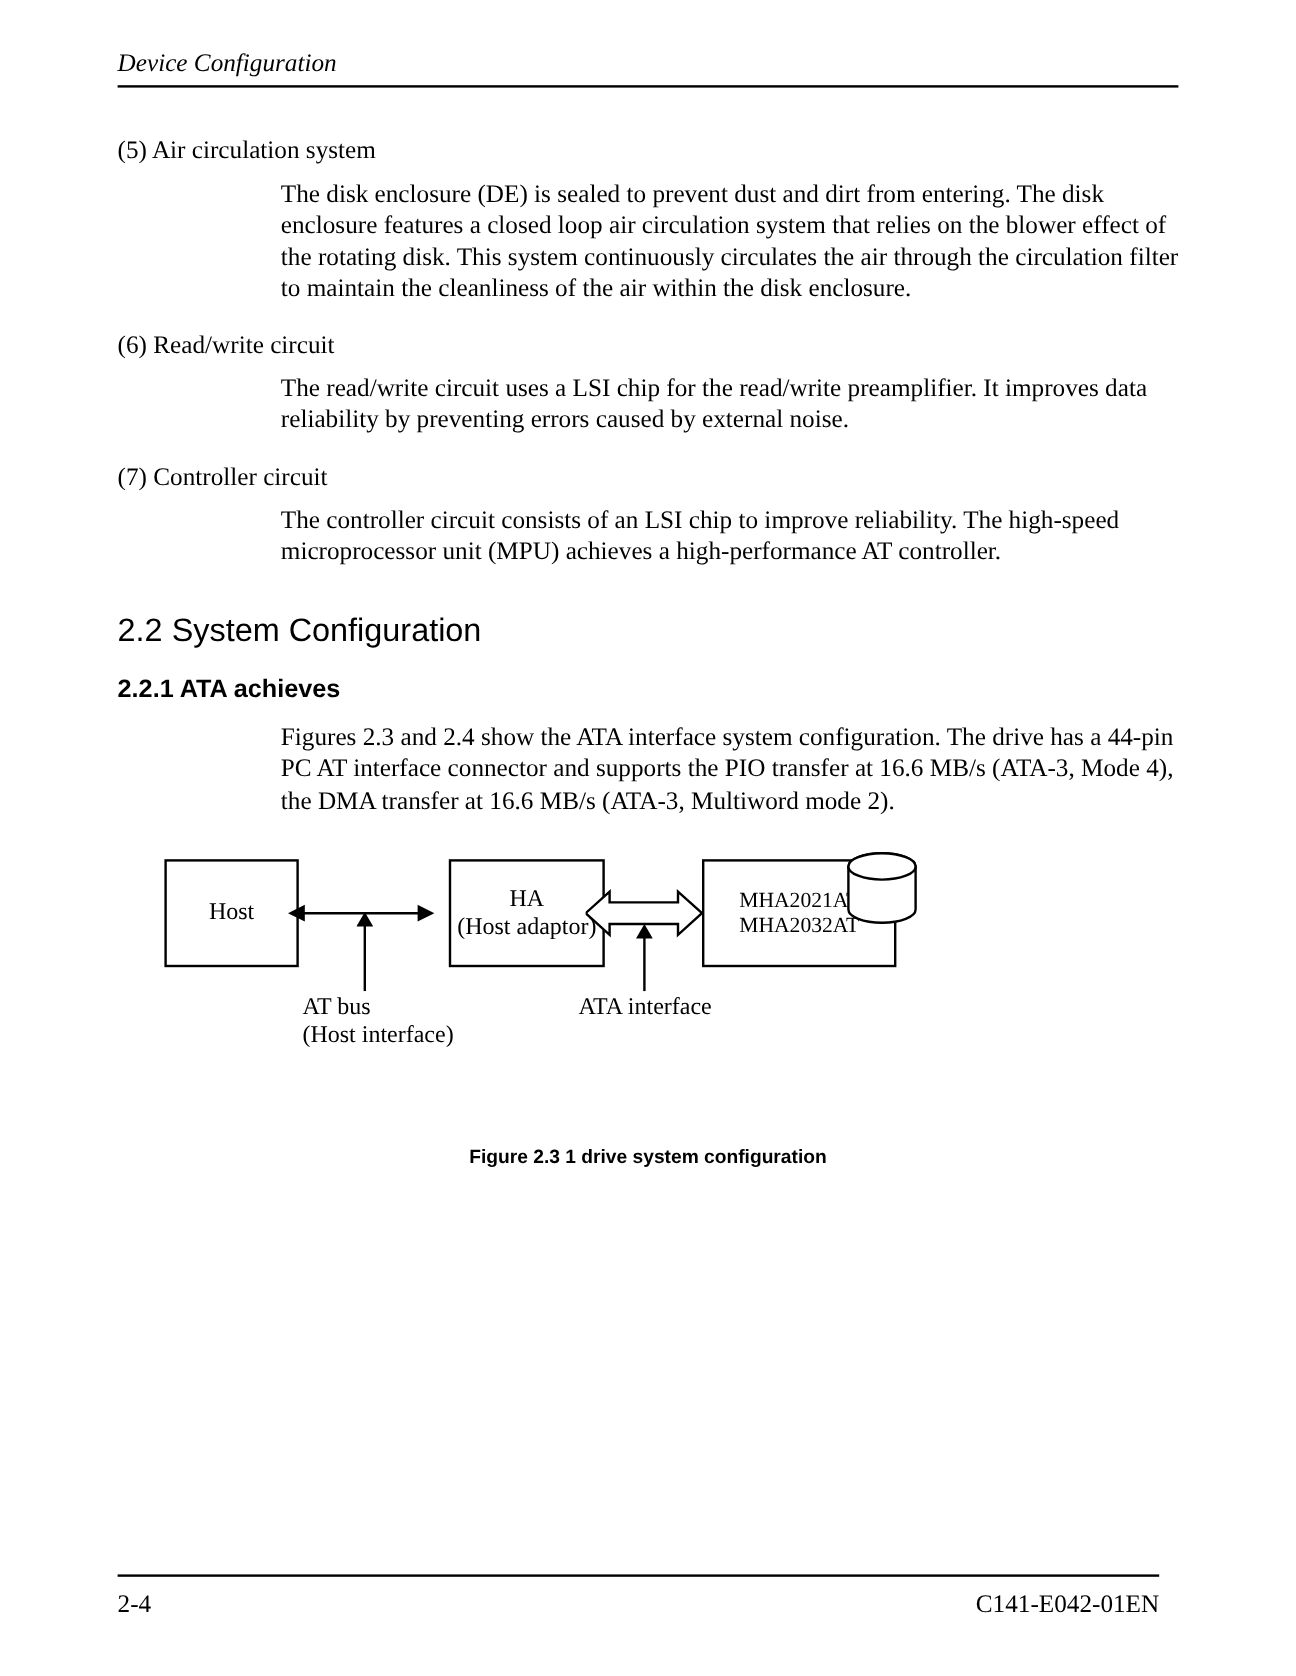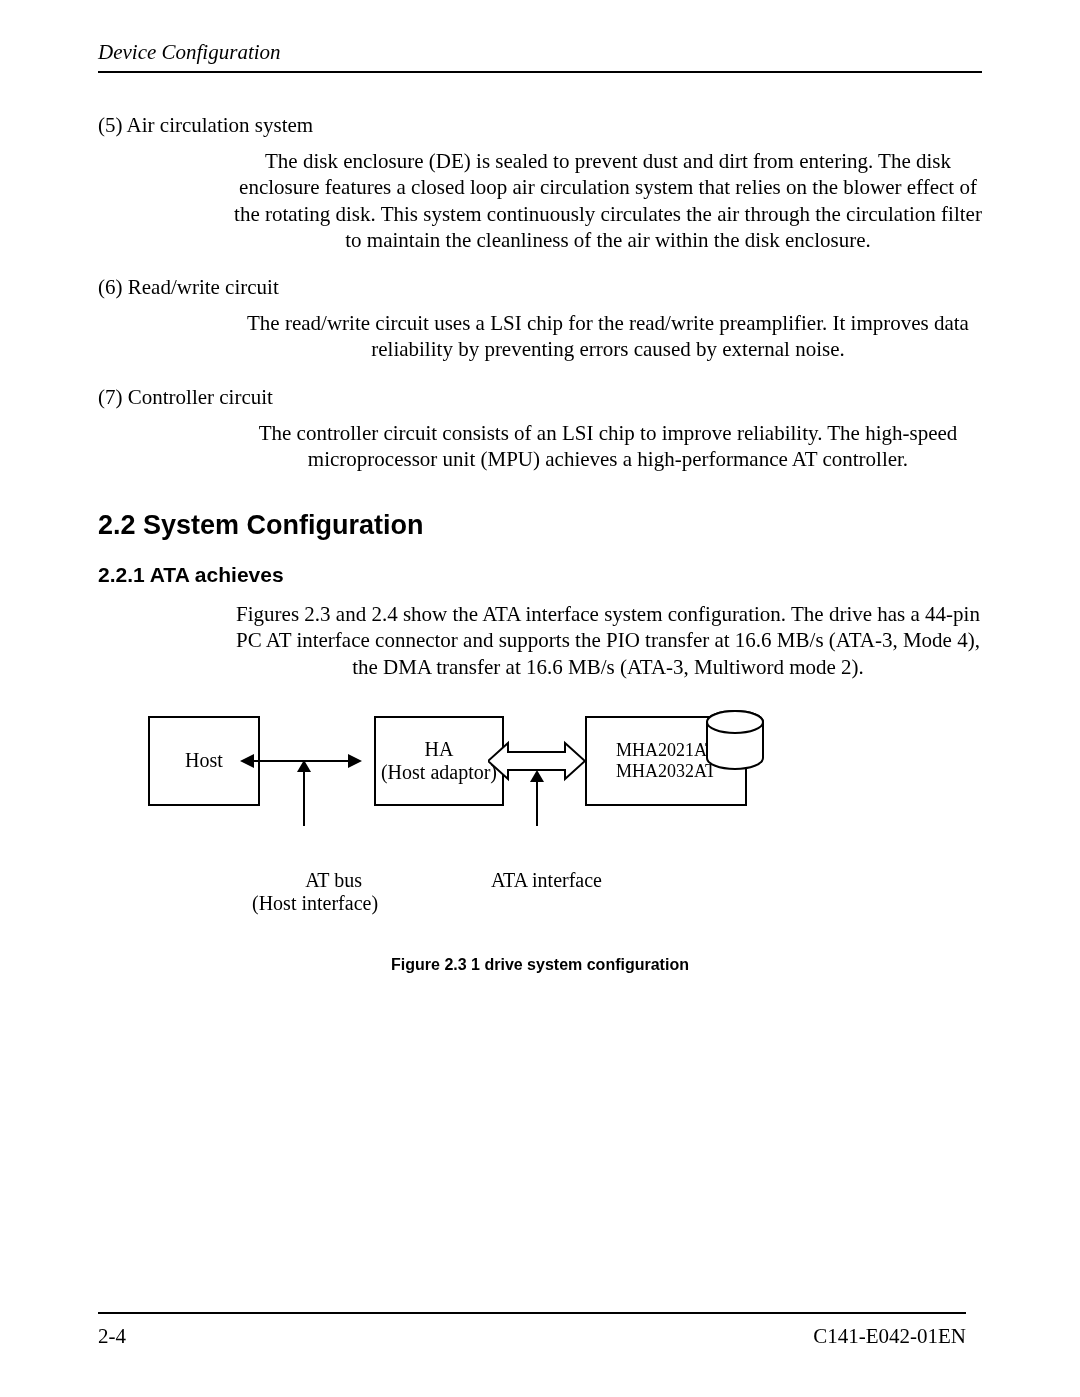--- a/index.html
+++ b/index.html
@@ -26,25 +26,25 @@
     margin-bottom: 40px;
   }
   .item-heading {
     font-size: 21px;
     margin: 18px 0 10px 0;
   }
   .body-para {
     font-size: 21px;
     line-height: 1.25;
     margin: 0 0 22px 136px;
-    text-align: center;
+    text-align: left;
   }
   .sec-h2 {
     font-family: Arial, Helvetica, sans-serif;
-    font-weight: bold;
+    font-weight: normal;
     font-size: 27px;
     margin: 38px 0 22px 0;
   }
   .sec-h3 {
     font-family: Arial, Helvetica, sans-serif;
     font-weight: bold;
     font-size: 21px;
     margin: 18px 0 14px 0;
   }
   .figure-wrap {
@@ -68,24 +68,23 @@
   .fig-caption {
     font-family: Arial, Helvetica, sans-serif;
     font-weight: bold;
     font-size: 16px;
     text-align: center;
     margin: 8px 0 0 0;
   }
   .fig-label {
     position: absolute;
     font-size: 20px;
-    text-align: right;
+    text-align: left;
     line-height: 1.15;
     white-space: nowrap;
-    margin-top: 41px;
   }
   .footer {
     position: absolute;
     left: 98px;
     right: 114px;
     bottom: 48px;
   }
   .rule-bottom {
     border-top: 2px solid #000;
     margin-bottom: 10px;
@@ -114,21 +113,21 @@
   <p class="body-para">The controller circuit consists of an LSI chip to improve reliability.  The high-speed microprocessor unit (MPU) achieves a high-performance AT controller.</p>
 
   <div class="sec-h2">2.2  System Configuration</div>
 
   <div class="sec-h3">2.2.1  ATA achieves</div>
   <p class="body-para">Figures 2.3 and 2.4 show the ATA interface system configuration.  The drive has a 44-pin PC AT interface connector and supports the PIO transfer at 16.6 MB/s (ATA-3, Mode 4), the DMA transfer at 16.6 MB/s (ATA-3, Multiword mode 2).</p>
 
 
   <div class="figure-wrap">
 
-    <div class="box" style="left:16px; top:0; width:108px; height:86px;">
+    <div class="box" style="left:5px; top:0; width:108px; height:86px;">
       <span>Host</span>
     </div>
 
     <div class="box" style="left:242px; top:0; width:126px; height:86px;">
       <span>HA</span>
       <span>(Host adaptor)</span>
     </div>
 
     <div class="box" style="left:453px; top:0; width:158px; height:86px; font-size:18px;">
       <span>MHA2021AT</span>

